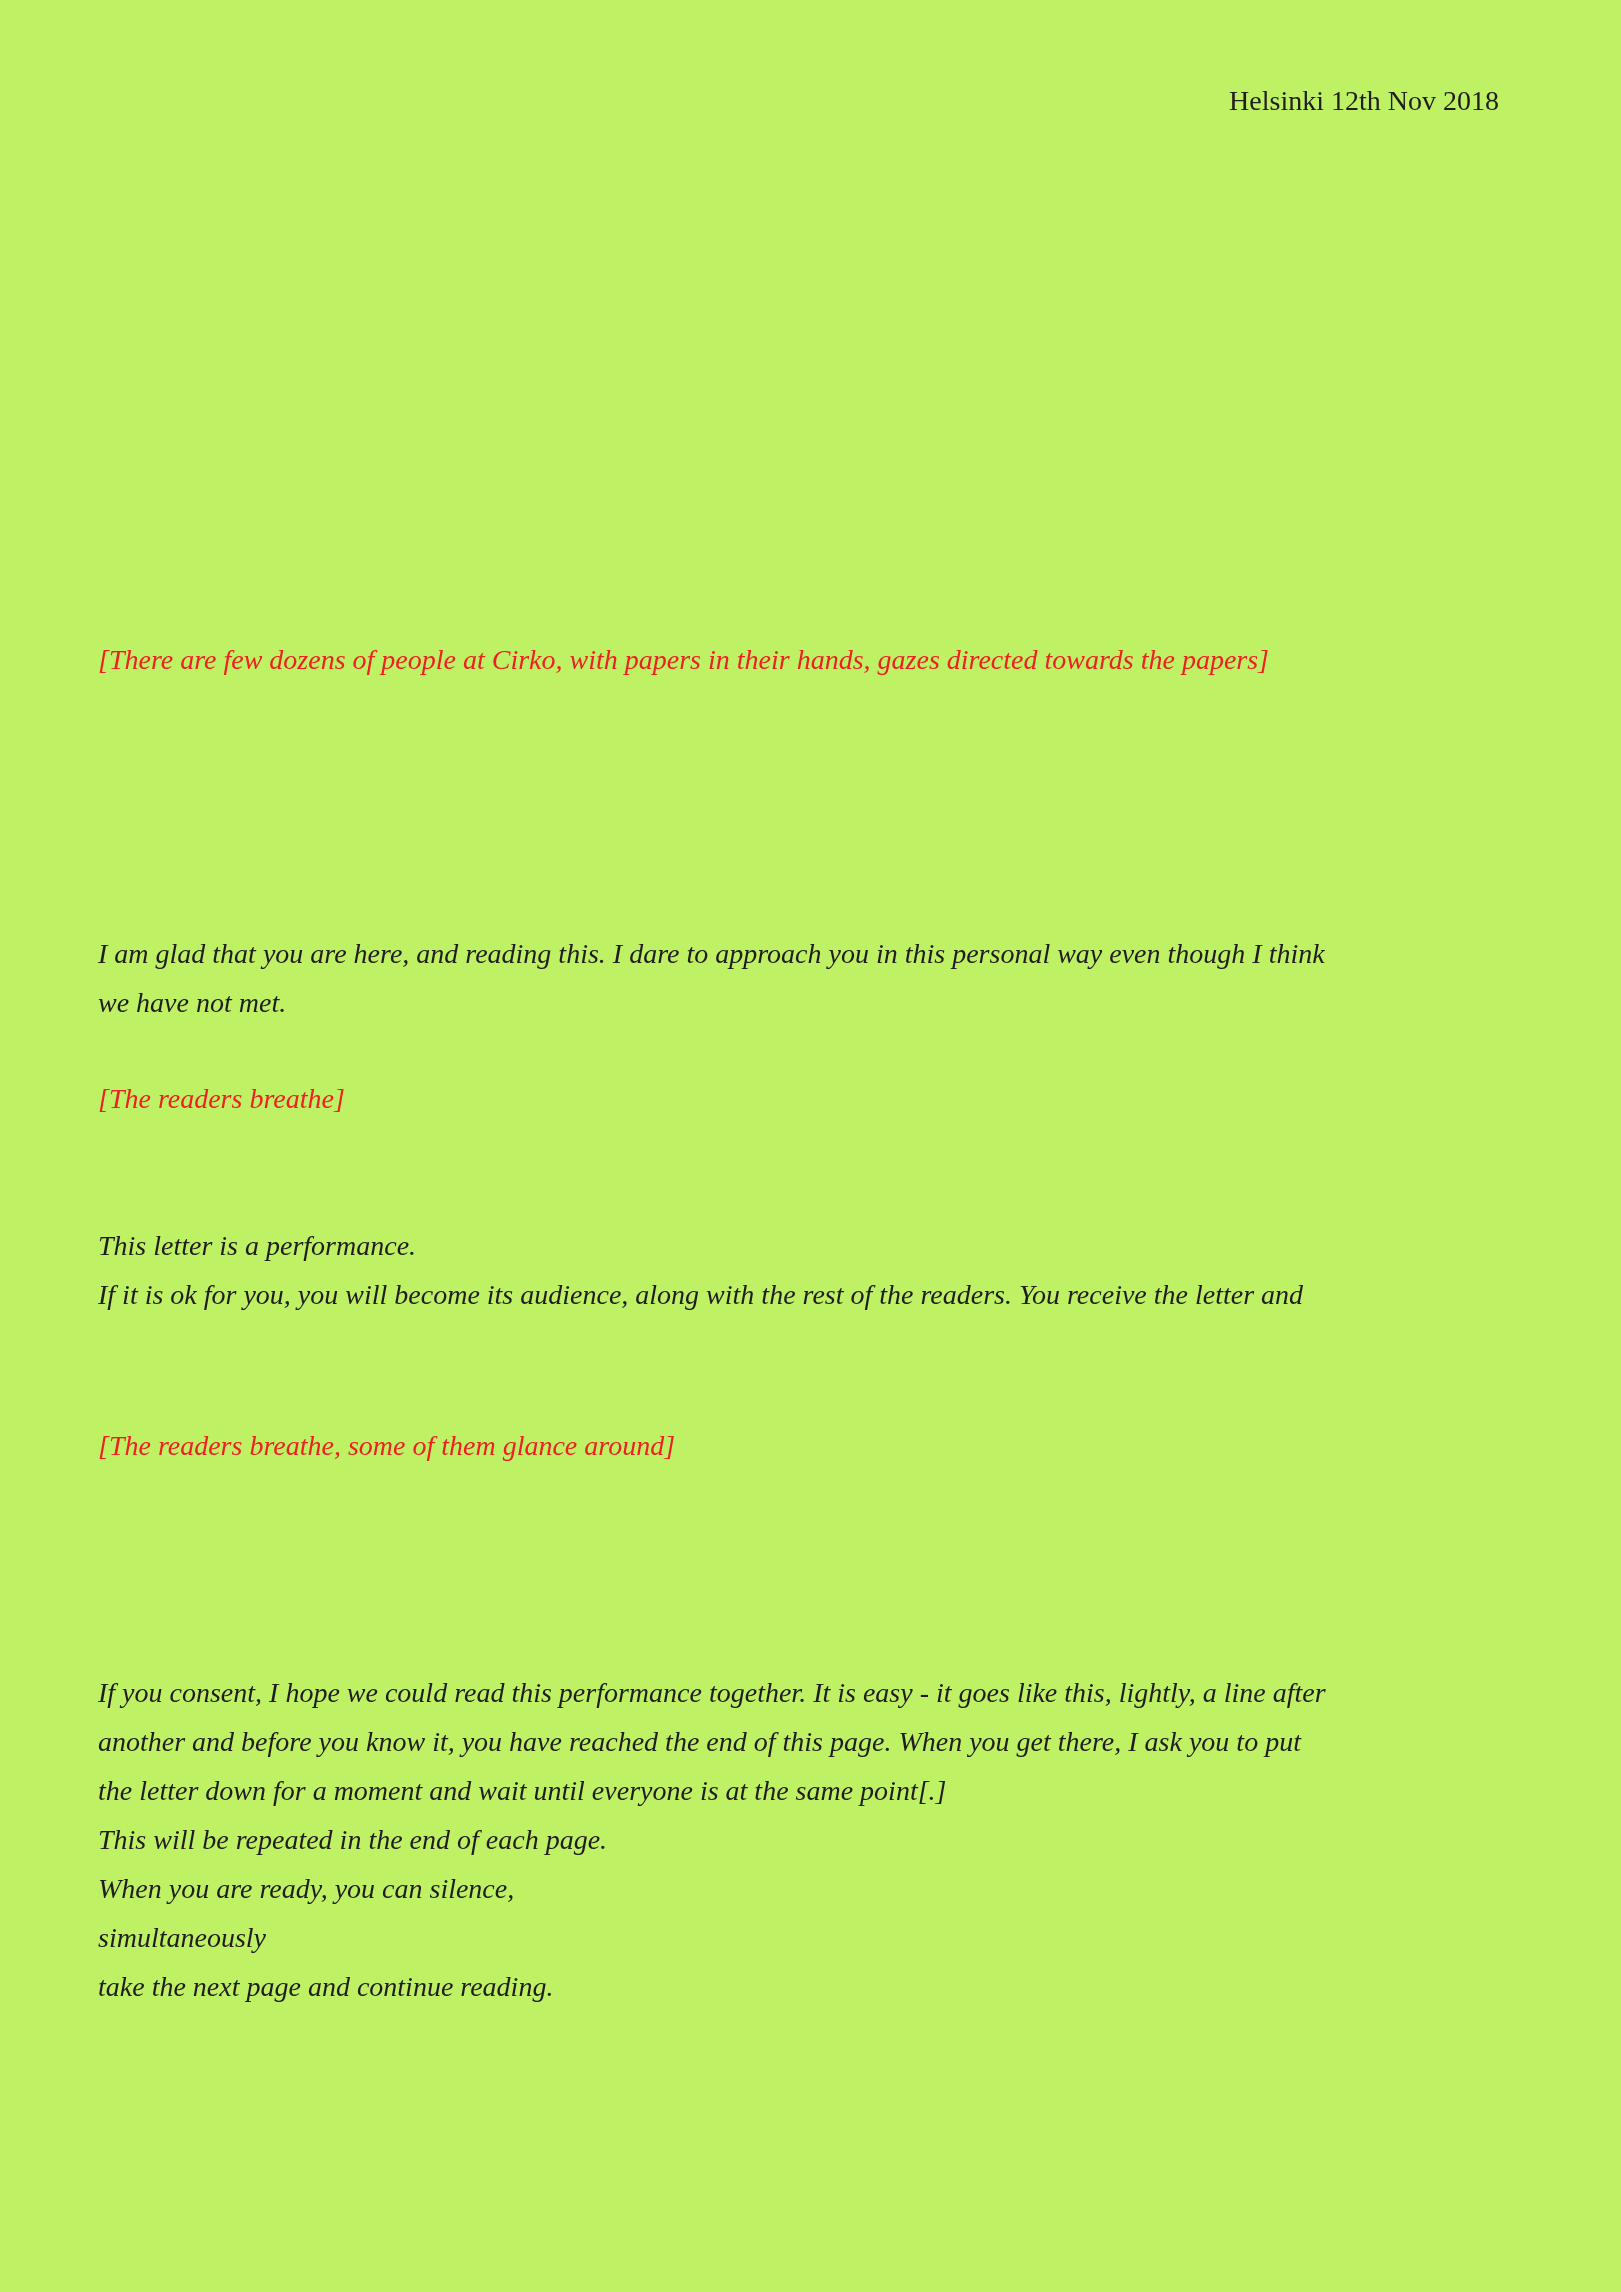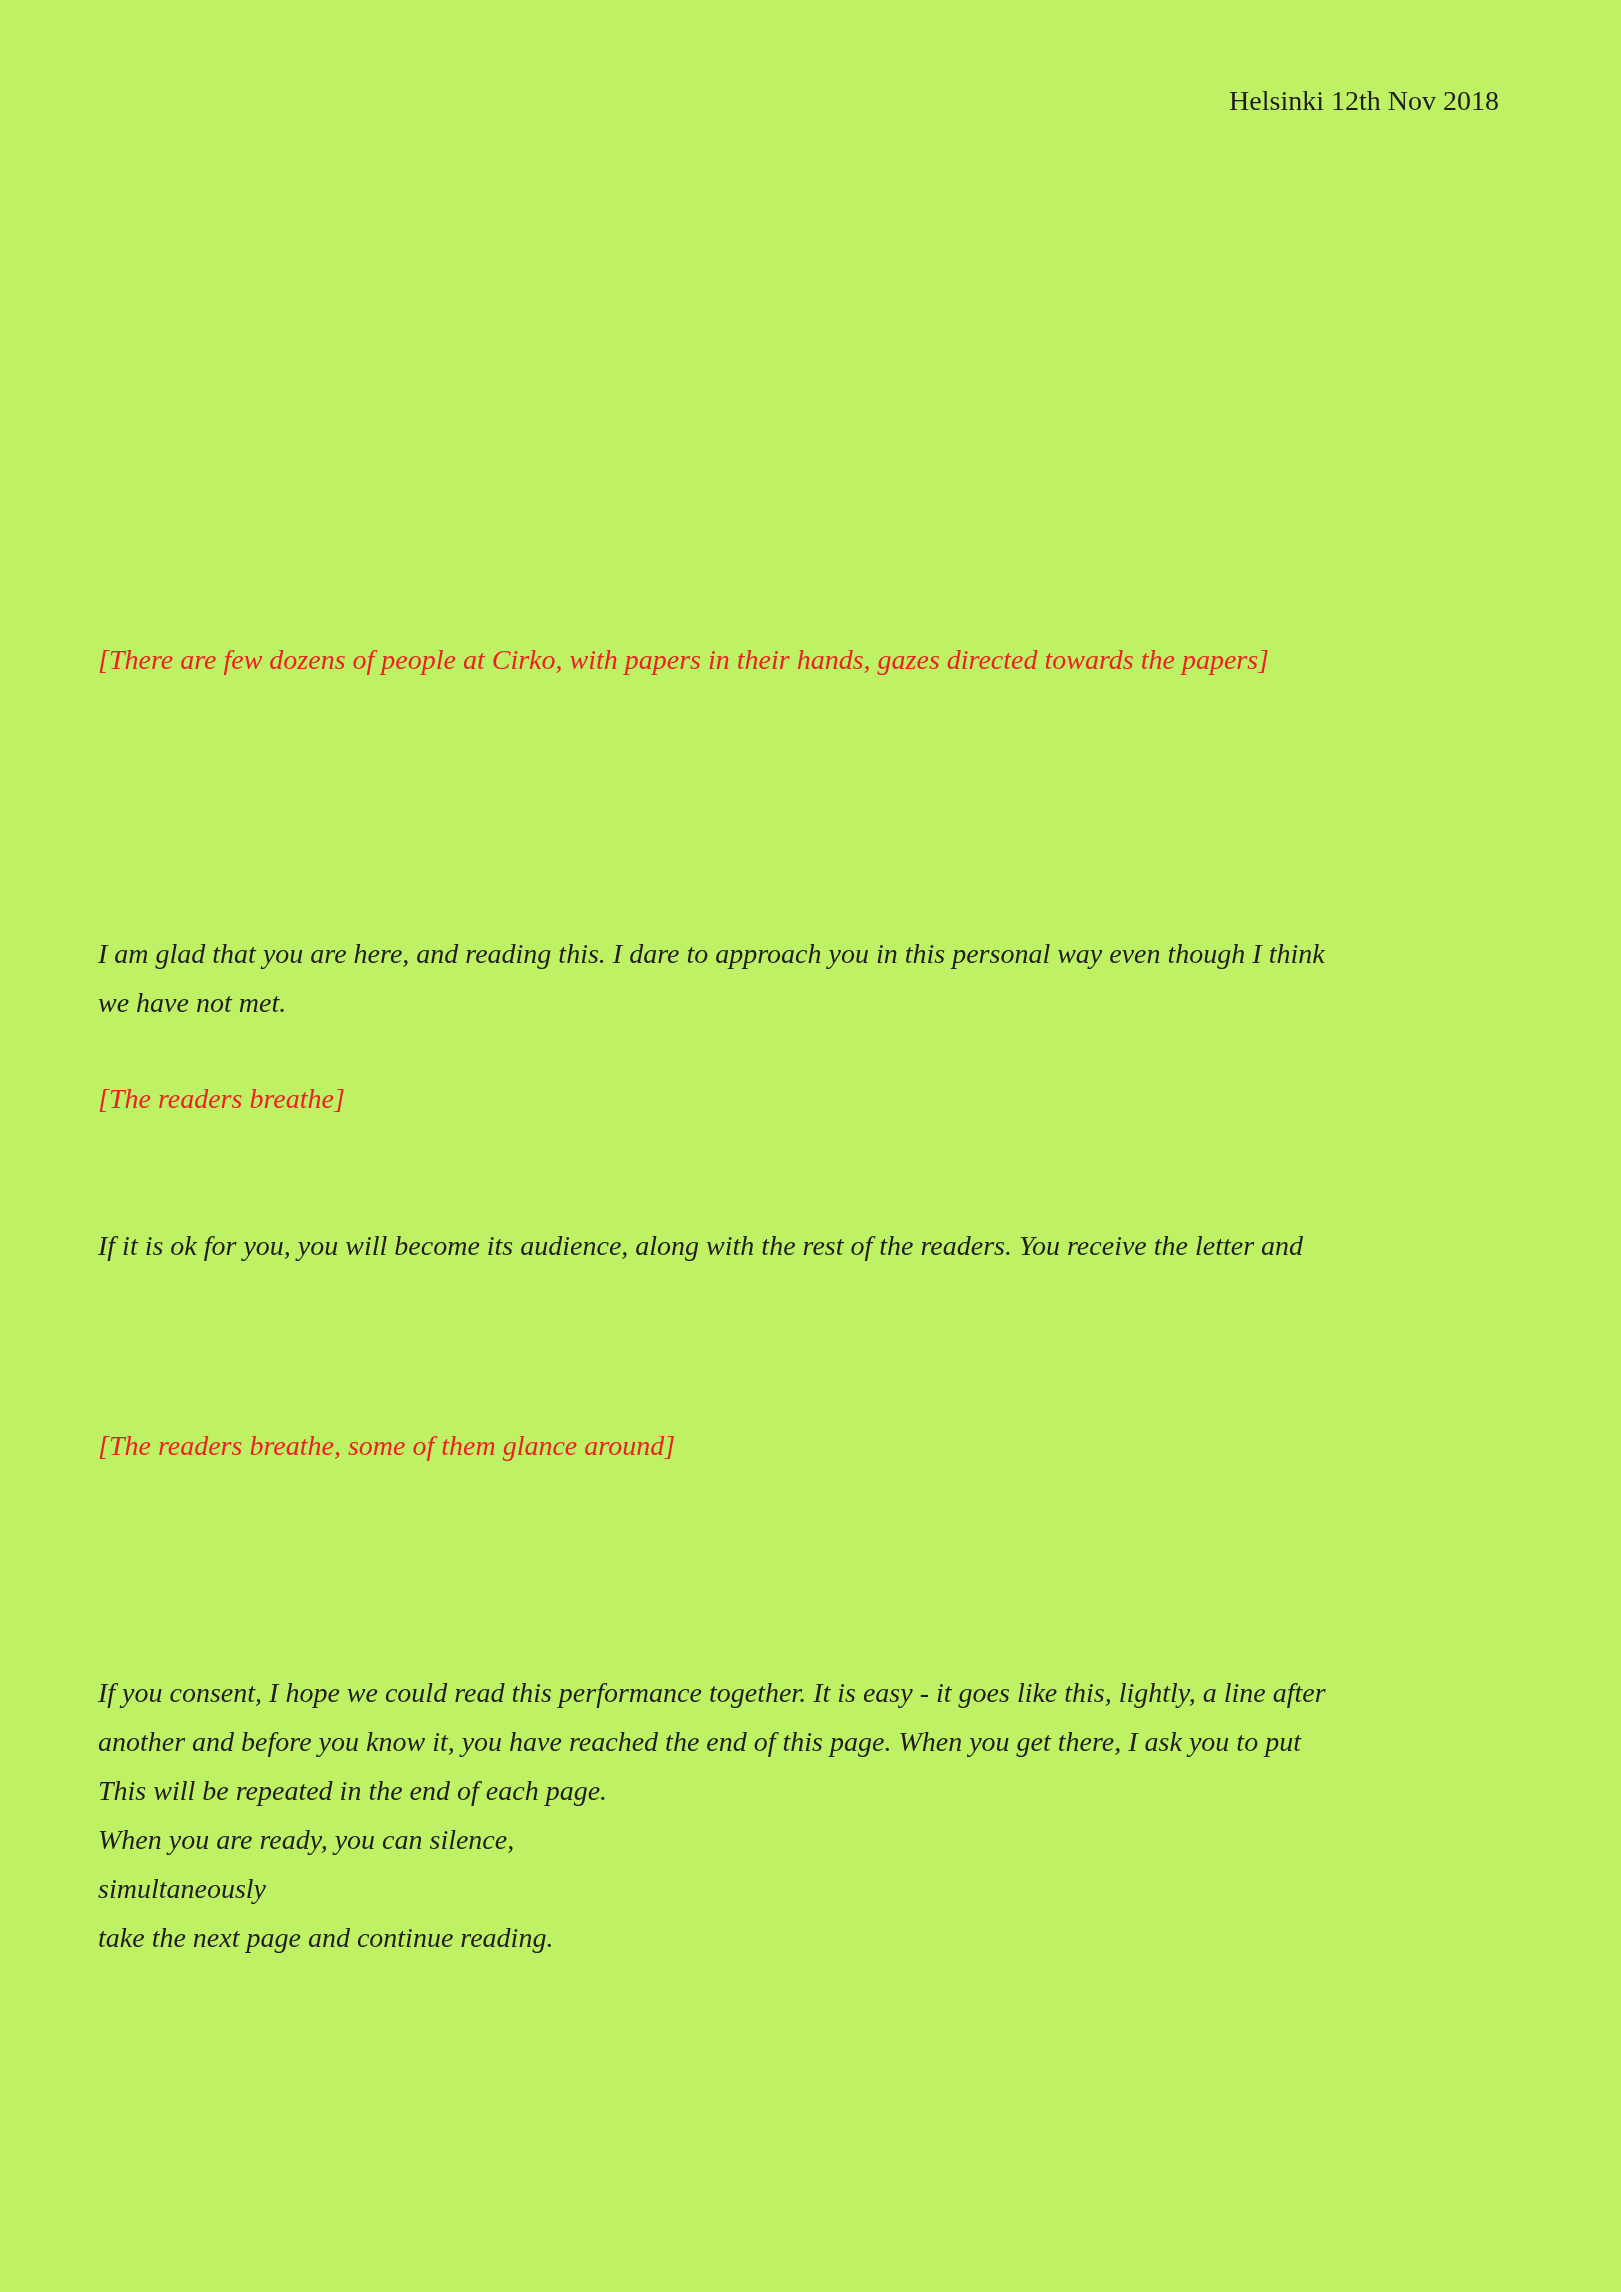--- a/index.html
+++ b/index.html
@@ -58,30 +58,32 @@
   <div class="block" style="top: 929px;">
     <span class="line">I am glad that you are here, and reading this. I dare to approach you in this personal way even though I think</span>
     <span class="line">we have not met.</span>
   </div>
 
   <div class="block stage" style="top: 1074px;">
     <span class="line">[The readers breathe]</span>
   </div>
 
   <div class="block" style="top: 1221px;">
+    <span class="line">This letter is a performance.</span>
     <span class="line">If it is ok for you, you will become its audience, along with the rest of the readers. You receive the letter and</span>
   </div>
 
   <div class="block stage" style="top: 1421px;">
     <span class="line">[The readers breathe, some of them glance around]</span>
   </div>
 
   <div class="block" style="top: 1668px;">
     <span class="line">If you consent, I hope we could read this performance together. It is easy - it goes like this, lightly, a line after</span>
     <span class="line">another and before you know it, you have reached the end of this page. When you get there, I ask you to put</span>
+    <span class="line">the letter down for a moment and wait until everyone is at the same point[.]</span>
     <span class="line">This will be repeated in the end of each page.</span>
     <span class="line">When you are ready, you can silence,</span>
     <span class="line">simultaneously</span>
     <span class="line">take the next page and continue reading.</span>
   </div>
 
 
 </div>
 
 

